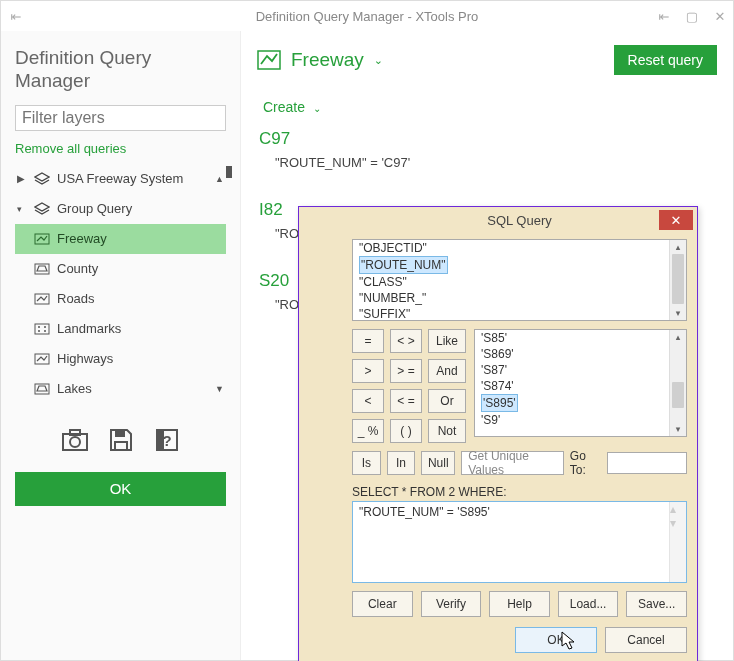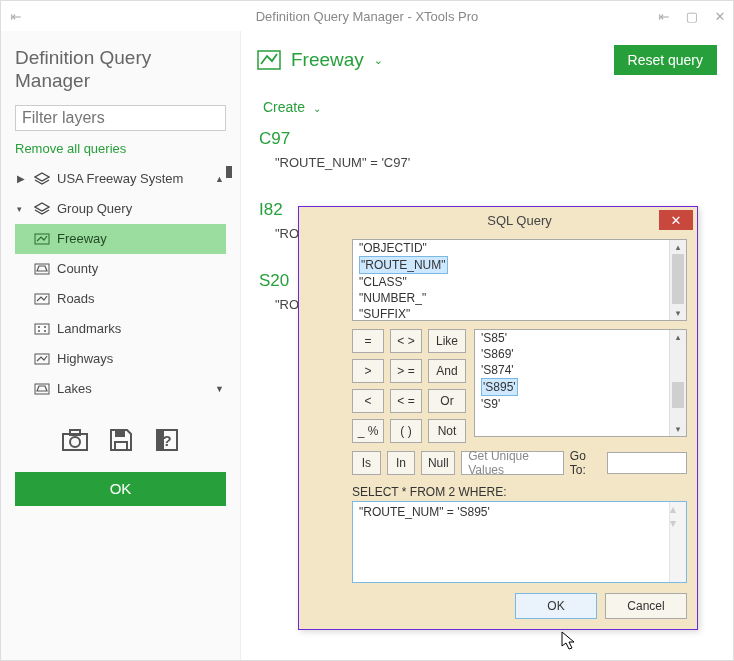--- a/index.html
+++ b/index.html
@@ -513,20 +513,21 @@
           <div class="op-row">
             <div class="op-btn op-s">_ %</div>
             <div class="op-btn op-s">( )</div>
             <div class="op-btn op-m">Not</div>
           </div>
         </div>
 
         <div class="listbox values-box">
           <div class="row"><span>'S85'</span></div>
           <div class="row"><span>'S869'</span></div>
+          <div class="row"><span>'S87'</span></div>
           <div class="row"><span>'S874'</span></div>
           <div class="row sel"><span>'S895'</span></div>
           <div class="row"><span>'S9'</span></div>
           <div class="sb">
               <div class="up">▴</div>
               <div class="thumb" style="top:52px;height:26px"></div>
               <div class="dn">▾</div>
             </div>
         </div>
       </div>
@@ -542,20 +543,27 @@
 
       <div class="where-label">SELECT * FROM 2 WHERE:</div>
       <div class="where-box">
         <span>"ROUTE_NUM" = 'S895'</span>
         <div class="sb">
             <div class="up" style="color:#ccc">▴</div>
             <div class="dn" style="color:#ccc">▾</div>
           </div>
       </div>
 
+      <div class="btn-row">
+        <div class="pill-btn w68">Clear</div>
+        <div class="pill-btn w68">Verify</div>
+        <div class="pill-btn w68">Help</div>
+        <div class="pill-btn w68">Load...</div>
+        <div class="pill-btn w68">Save...</div>
+      </div>
       <div class="btn-row2">
         <div class="pill-btn w80" style="background:#eaf3fb;border-color:#7ab9e6">OK</div>
         <div class="pill-btn w80">Cancel</div>
       </div>
     </div>
   </div>
 
   <svg class="cursor-arrow" width="18" height="20">
     <path d="M1 1 L1 15 L5 12 L8 18 L11 17 L8 11 L13 11 Z" fill="#fff" stroke="#000" stroke-width="1"></path>
   </svg>

